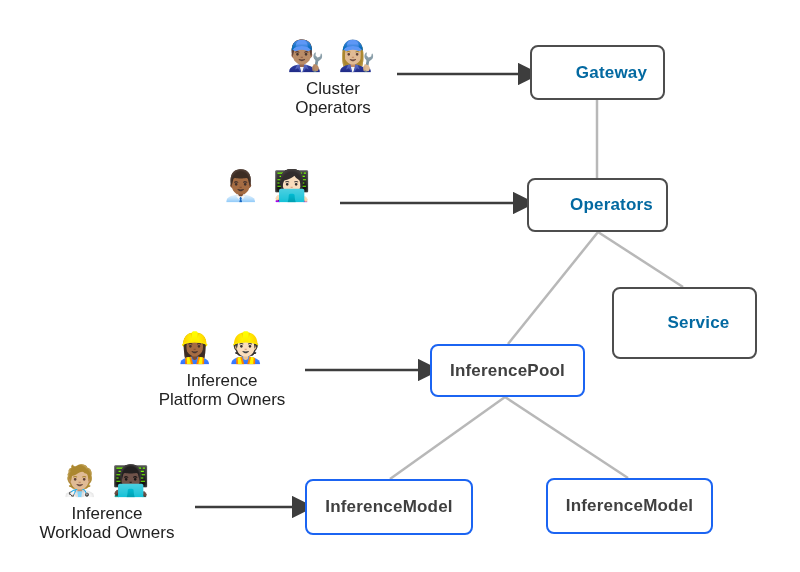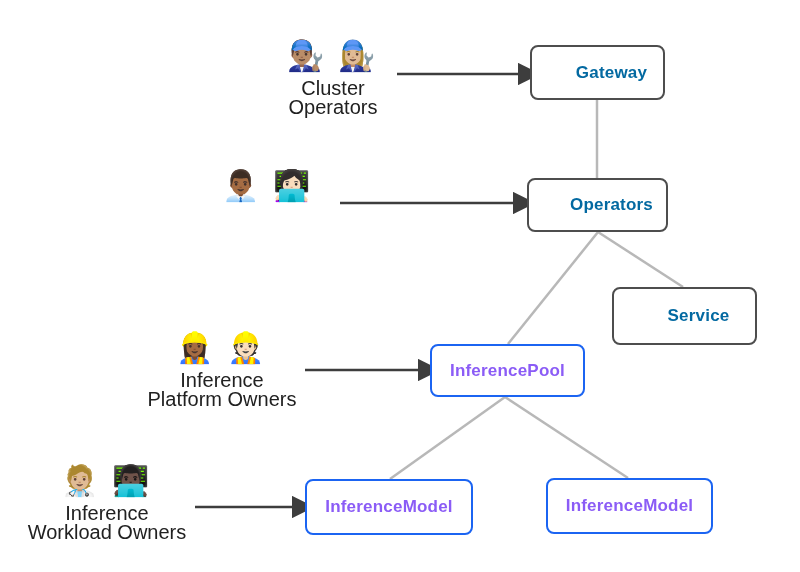--- a/index.html
+++ b/index.html
@@ -29,36 +29,36 @@
     letter-spacing: 0.2px;
     box-sizing: border-box;
   }
   .node.dark {
     border: 2.5px solid #4d4d4d;
     color: #0369a1;
     padding-left: 28px;
   }
   .node.blue {
     border: 2.5px solid #1b64f2;
-    color: #8b5cf6;
+    color: #404040;
   }
   .actor {
     position: absolute;
     width: 200px;
     text-align: center;
   }
   .actor-emoji {
     font-size: 30px;
     line-height: 40px;
     letter-spacing: 3px;
     white-space: nowrap;
   }
   .actor-label {
     margin-top: 3px;
-    font-size: 20px;
+    font-size: 17px;
     line-height: 19px;
     color: #212121;
     white-space: pre-line;
   }
 </style>
 </head>
 <body>
 
 <div class="canvas">
 
@@ -104,21 +104,21 @@
   </div>
 
   <div class="node dark" style="left:530px; top:45px; width:135px; height:55px;">
     <span>Gateway</span>
   </div>
 
   <div class="node dark" style="left:527px; top:178px; width:141px; height:54px;">
     <span>Operators</span>
   </div>
 
-  <div class="node dark" style="left:612px; top:287px; width:145px; height:58px;">
+  <div class="node dark" style="left:612px; top:287px; width:145px; height:72px;">
     <span>Service</span>
   </div>
 
   <div class="node blue" style="left:430px; top:344px; width:155px; height:53px;">
     <span>InferencePool</span>
   </div>
 
   <div class="node blue" style="left:305px; top:479px; width:168px; height:56px;">
     <span>InferenceModel</span>
   </div>

